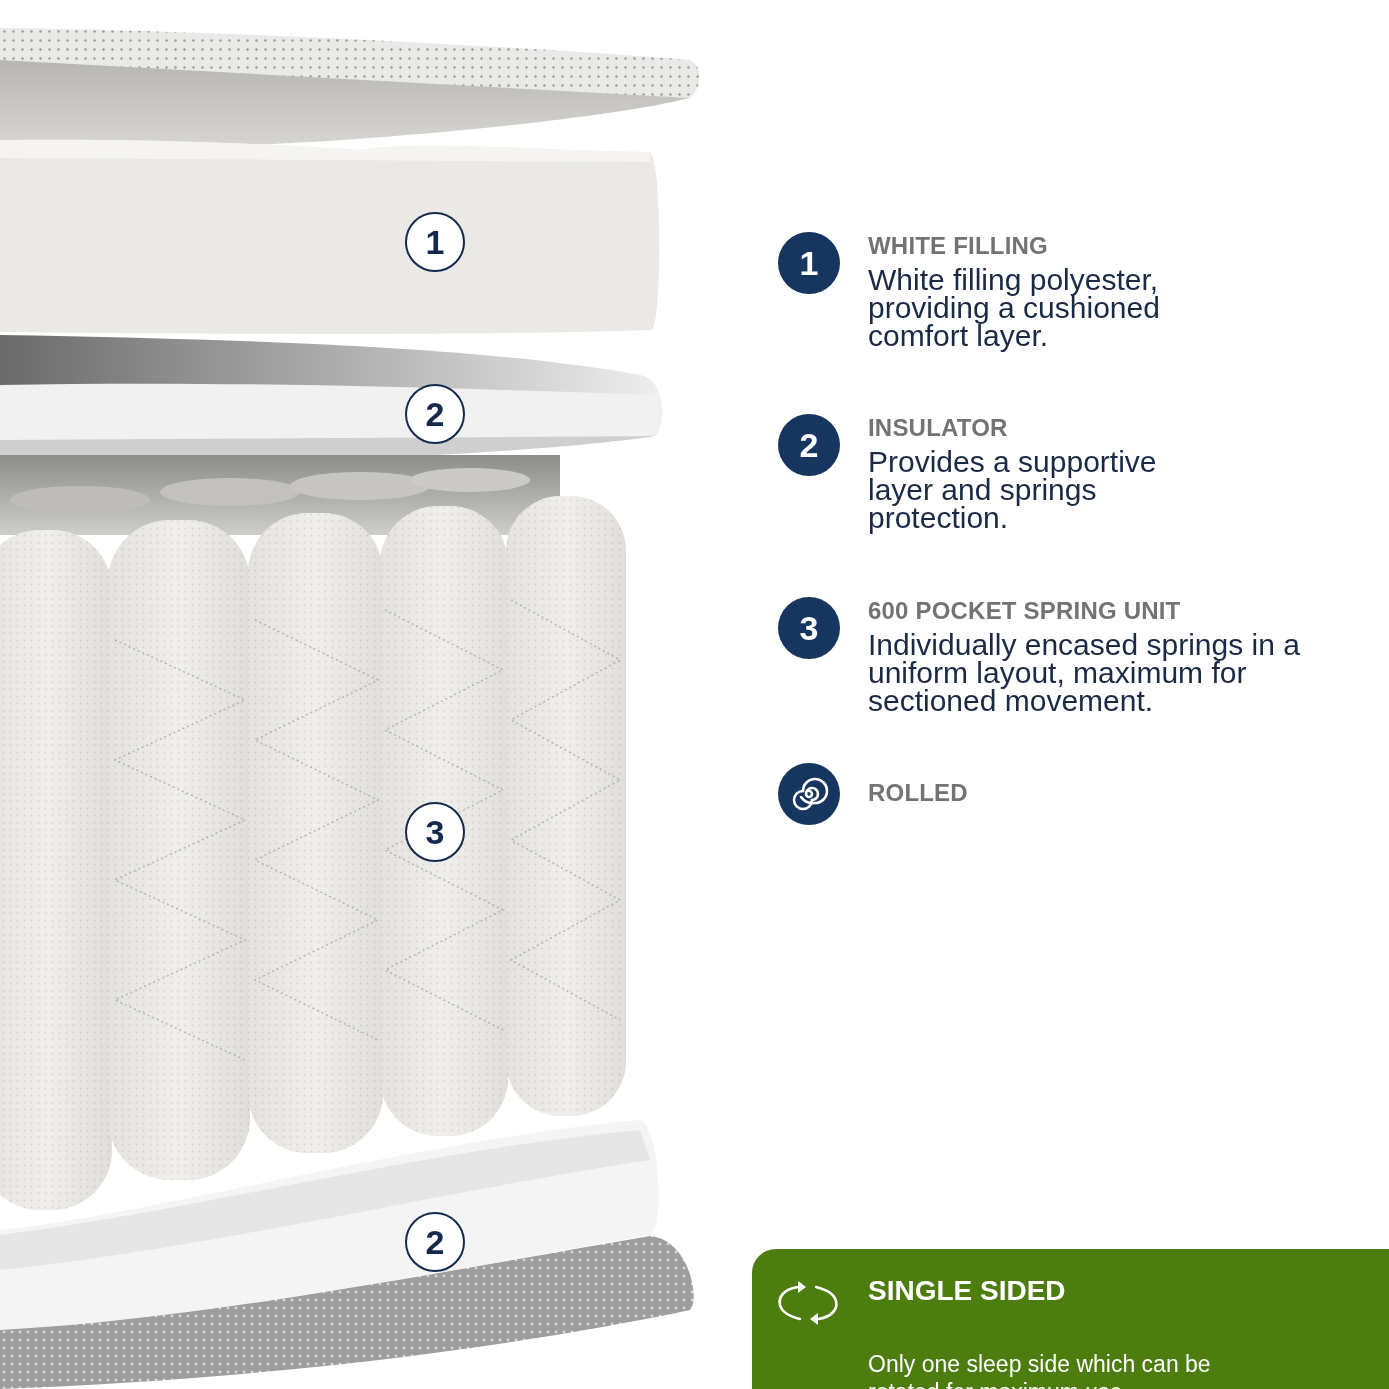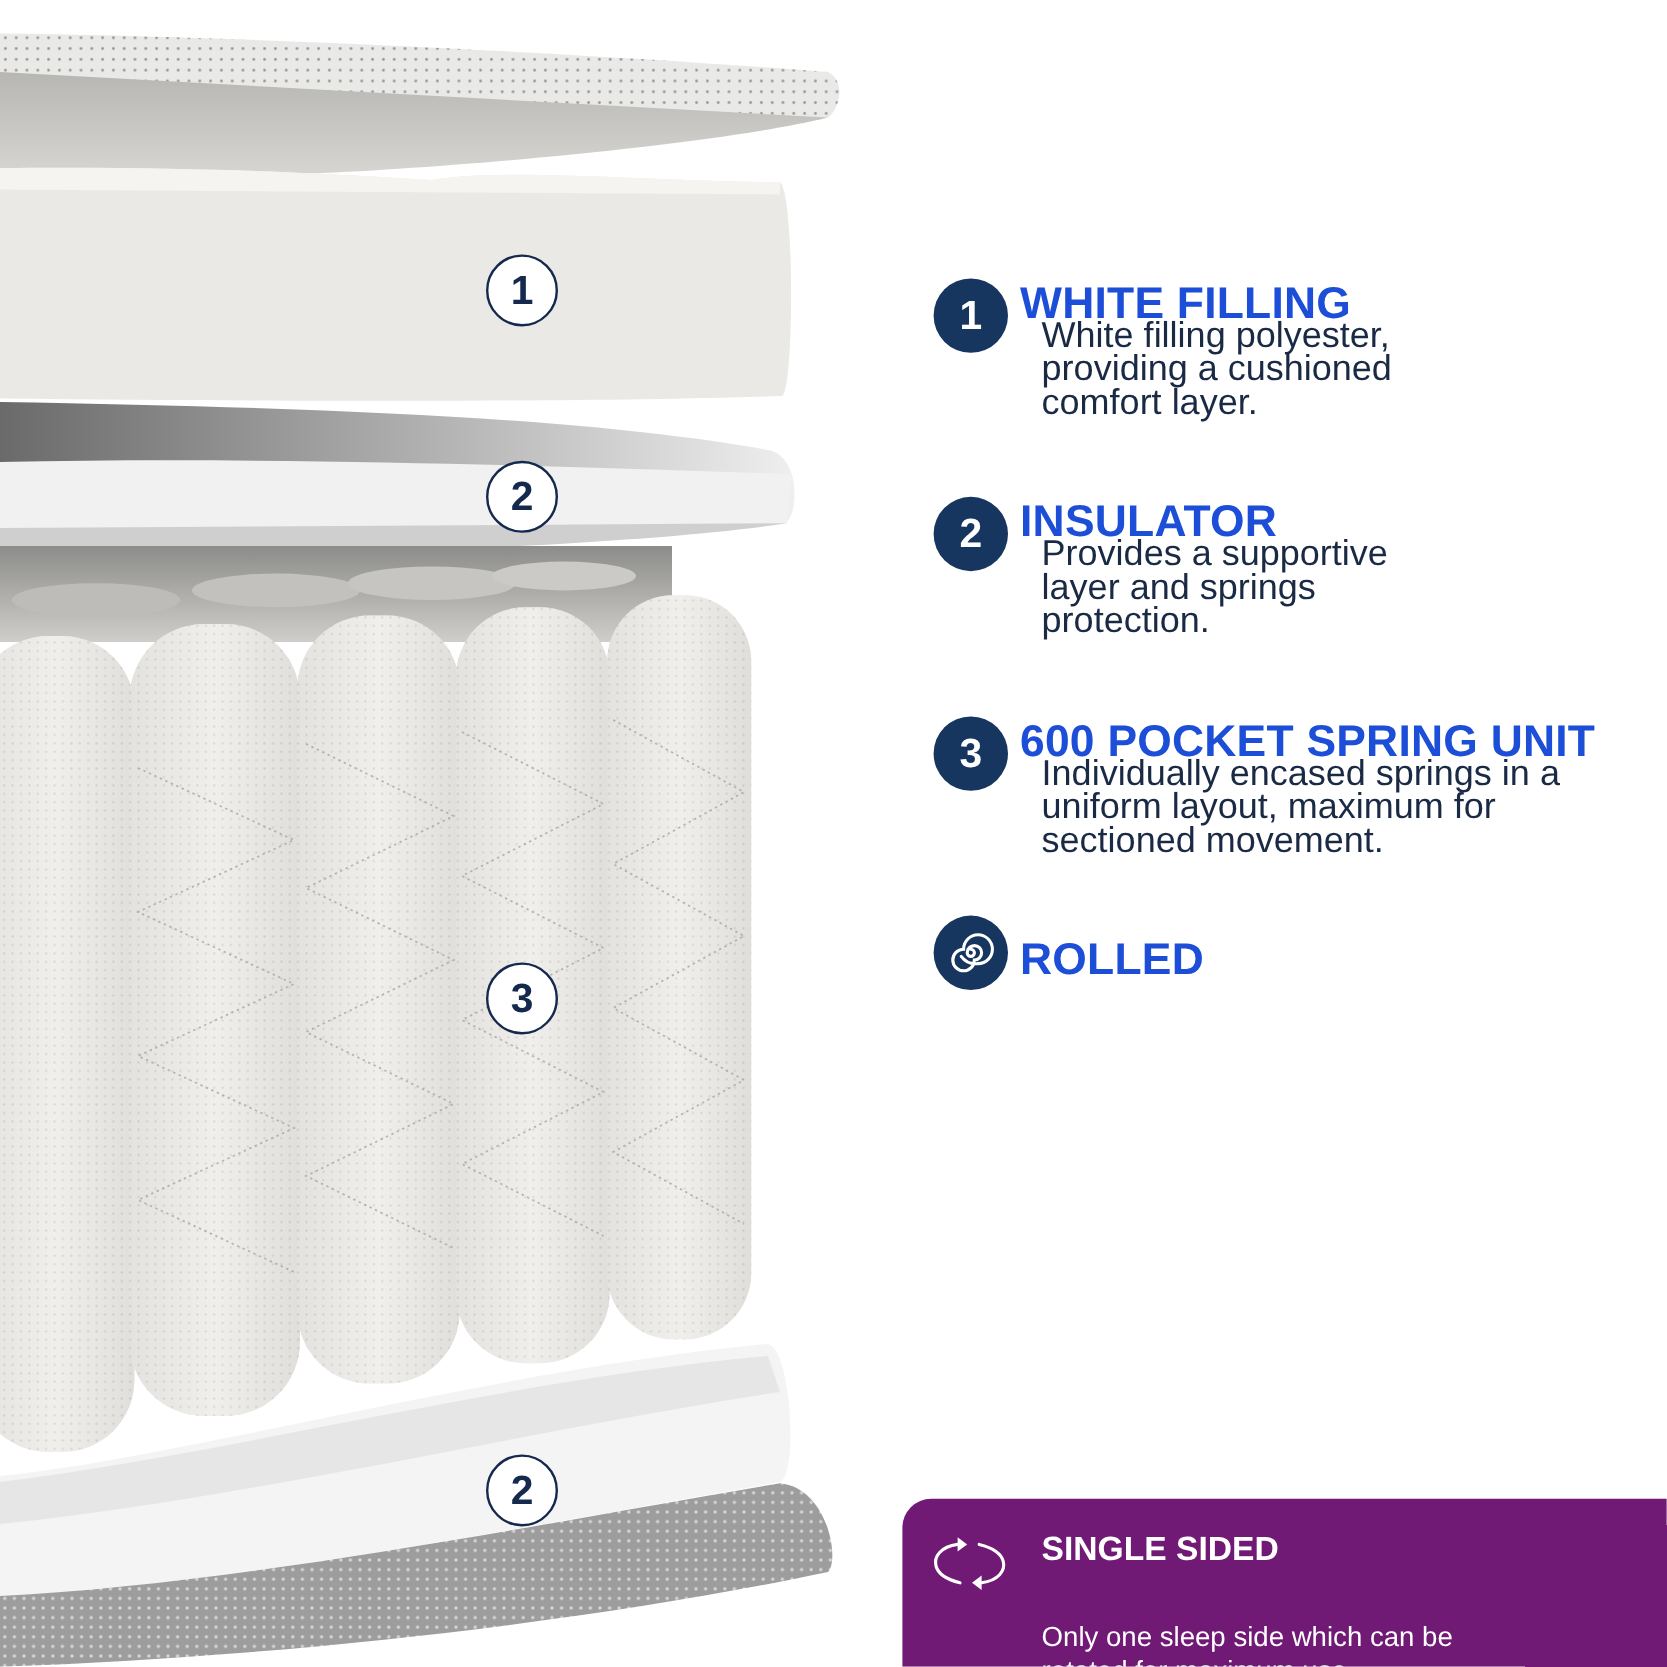--- a/index.html
+++ b/index.html
@@ -16,30 +16,30 @@
     display: flex; align-items: center; justify-content: center;
     font-weight: bold; font-size: 34px; color: #14294d;
   }
   .feature { position: absolute; left: 778px; }
   .badge {
     position: absolute; left: 0; top: 0; width: 62px; height: 62px; border-radius: 50%;
     background: #16355f; color: #ffffff; display: flex; align-items: center; justify-content: center;
     font-weight: bold; font-size: 34px;
   }
   .feature-title {
-    position: absolute; left: 72px; top: 0; white-space: nowrap;
-    font-size: 37px; font-weight: bold; color: #1d4ed8; letter-spacing: 0.2px;
+    position: absolute; left: 90px; top: 0; white-space: nowrap;
+    font-size: 24px; font-weight: bold; color: #737373; letter-spacing: 0.2px;
   }
   .feature-desc {
     position: absolute; left: 90px; top: 34px; width: 520px;
     font-size: 30px; line-height: 28px; color: #1a2a45;
   }
   .single-panel {
     position: absolute; left: 752px; top: 1249px; width: 637px; height: 140px;
-    background: #701a75; border-top-left-radius: 24px;
+    background: #4d7c0f; border-top-left-radius: 24px;
   }
   .single-icon { position: absolute; left: 22px; top: 30px; width: 68px; height: 48px; }
   .single-title {
     position: absolute; left: 116px; top: 26px; font-size: 28px; font-weight: bold; color: #ffffff; white-space: nowrap;
   }
   .single-desc {
     position: absolute; left: 116px; top: 61px; width: 420px; font-size: 23px; line-height: 28px; color: #ffffff; margin-top: 40px;
   }
 </style>
 </head>

